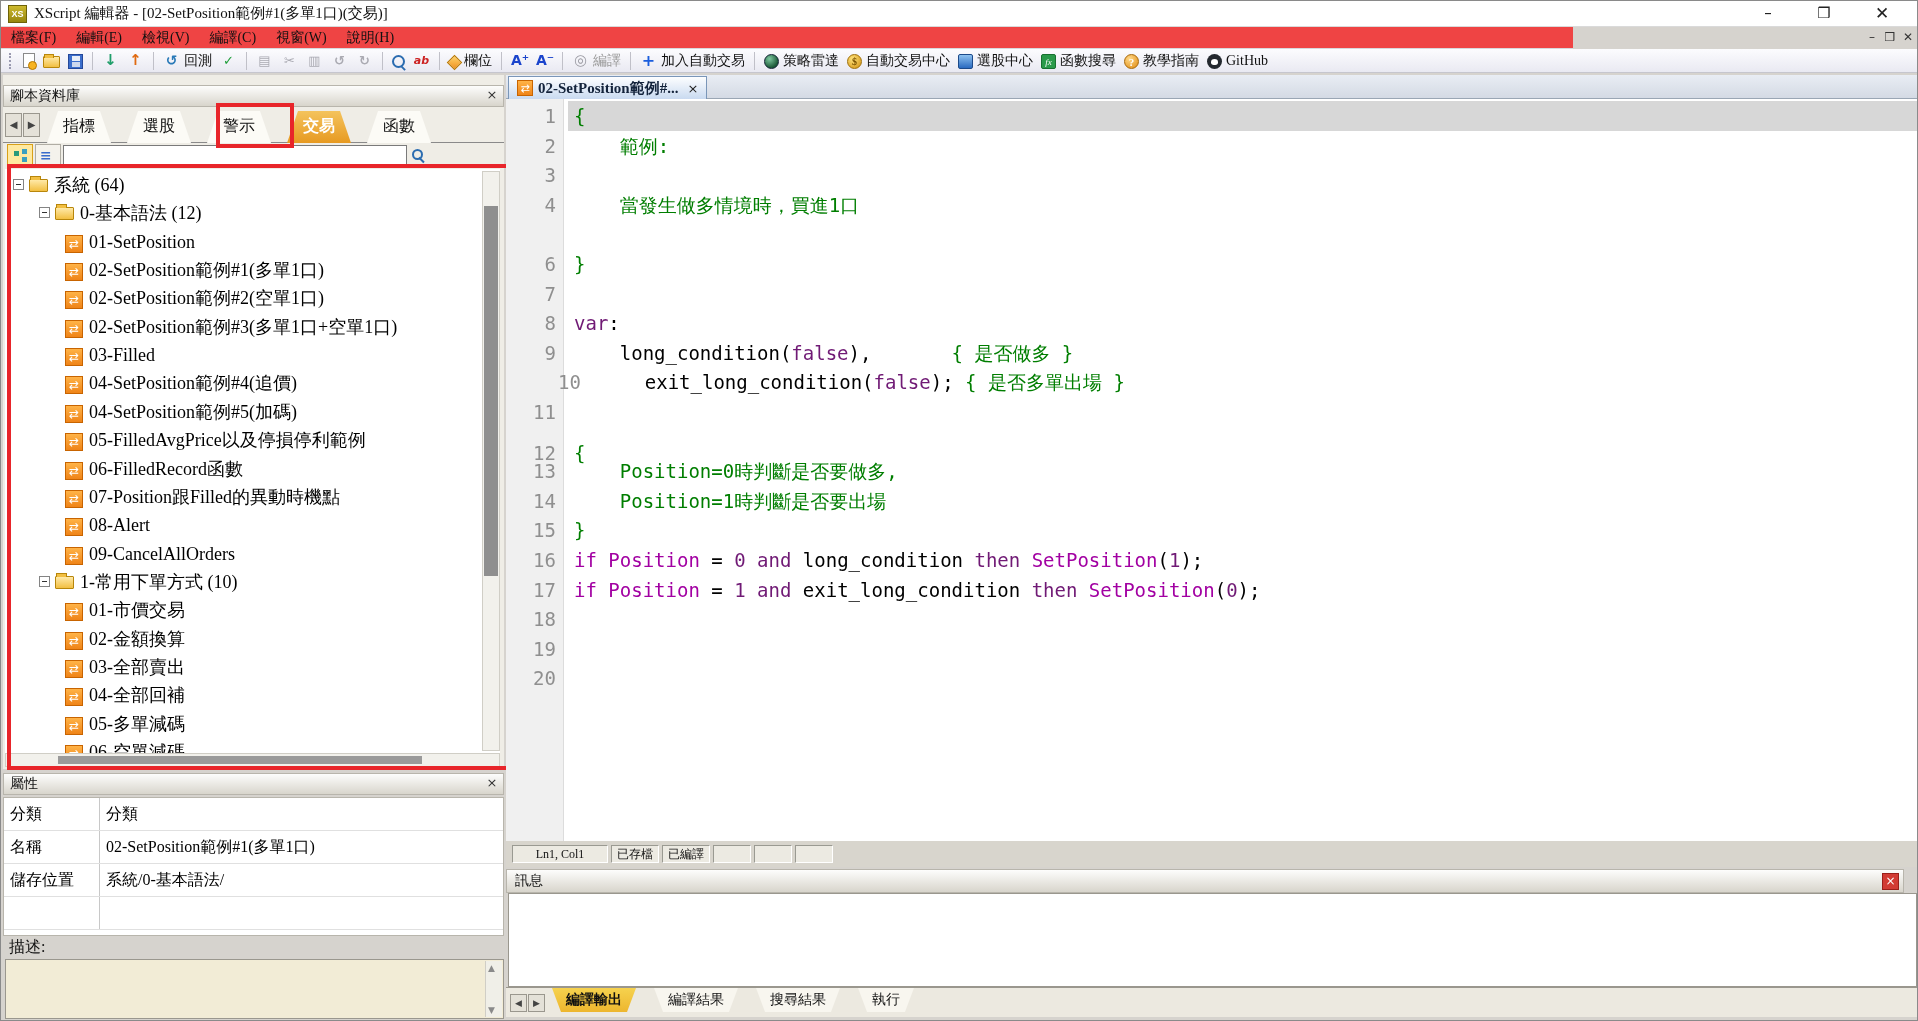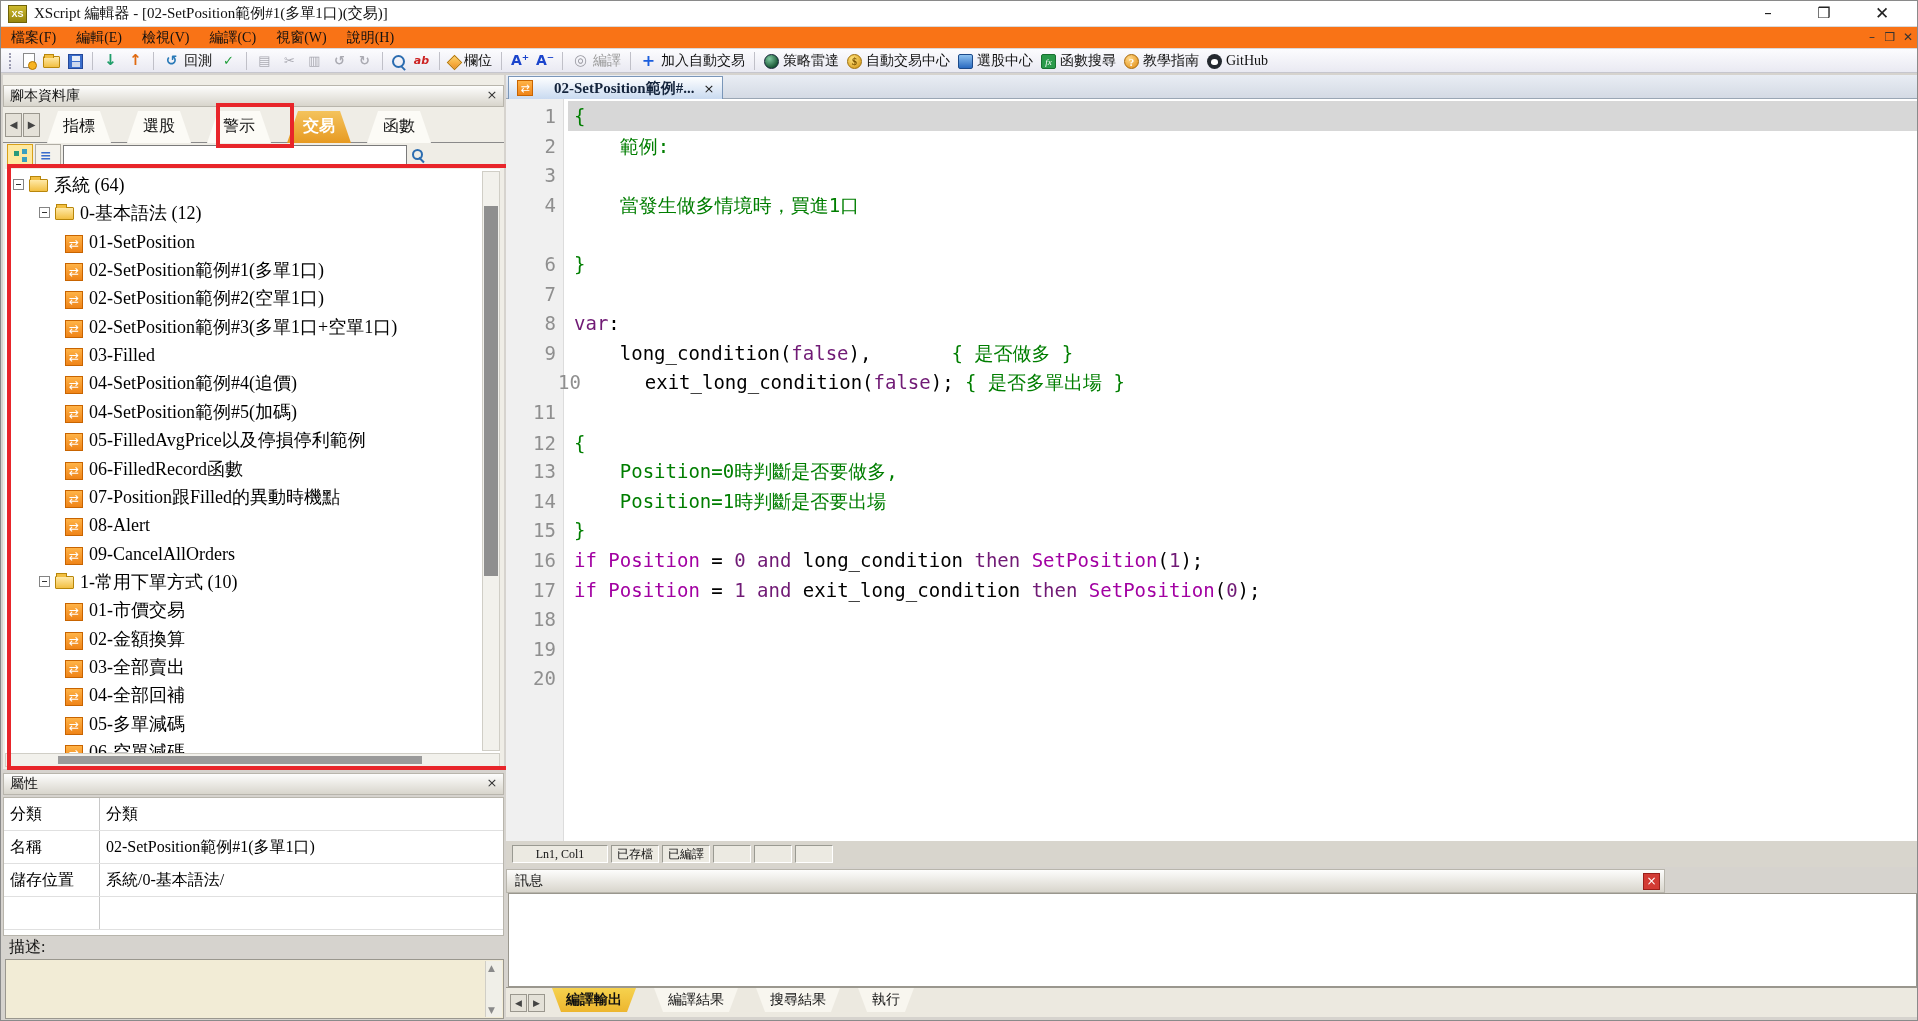--- a/index.html
+++ b/index.html
@@ -14,22 +14,22 @@
   .app-icon { position:absolute; left:7px; top:4px; width:19px; height:18px;
               background:linear-gradient(#cdb92e,#97860f); border:1px solid #6e6208;
               color:#fff; font-size:9px; font-weight:bold; text-align:center; line-height:17px;
               font-family:"Liberation Sans",sans-serif; }
   .title-text { position:absolute; left:33px; top:3px; font-size:15px; color:#111; white-space:nowrap; }
   .win-btn { position:absolute; top:0; width:50px; height:26px; text-align:center;
              line-height:24px; font-size:15px; color:#222; font-family:"DejaVu Sans",sans-serif; }
   .wb-min{left:1742px;} .wb-max{left:1798px;} .wb-close{left:1856px; font-size:17px;}
 
   
-  .menubar { position:absolute; left:0; top:26px; width:1918px; height:22px;
-             background:#f97316; border-bottom:1px solid #d8d8dc; }
+  .menubar { position:absolute; left:0; top:26px; width:1572px; height:22px;
+             background:#ef4444; border-bottom:1px solid #d8d8dc; }
   .menu-item { display:inline-block; padding:0 10px; font-size:14px; line-height:21px; color:#111; }
   .mdi-ctrl { position:absolute; top:2px; width:18px; height:18px; text-align:center; line-height:16px;
               font-size:12px; color:#333; font-family:"DejaVu Sans",sans-serif; }
   .mc1{left:1862px;} .mc2{left:1880px;} .mc3{left:1898px;}
 
   
   .toolbar { position:absolute; left:0; top:48px; width:1918px; height:24px;
              background:linear-gradient(#fcfcfe,#e9e9f2); border-bottom:1px solid #c6c6ce;
              display:flex; align-items:center; padding-left:8px; white-space:nowrap; }
   .tb-grip { width:4px; height:16px; border-left:2px dotted #9a9ab0; margin-right:6px; }
@@ -124,21 +124,21 @@
   .desc-box { position:absolute; left:4px; top:958px; width:499px; height:60px; background:#f2ecd6; border:1px solid #9a978e; }
   .desc-scroll { position:absolute; right:1px; top:1px; width:17px; bottom:1px; background:#f0efe8; border-left:1px solid #d0cec6; }
   .desc-scroll .up { position:absolute; top:2px; left:2px; font-size:9px; color:#8a8a8a; font-family:"DejaVu Sans",sans-serif;}
   .desc-scroll .dn { position:absolute; bottom:2px; left:2px; font-size:9px; color:#8a8a8a; font-family:"DejaVu Sans",sans-serif;}
 
   
   .ed-tabstrip { position:absolute; left:505px; top:74px; width:1413px; height:24px;
                  background:linear-gradient(#e9edf4,#d4dae4); border-bottom:1px solid #9aa6b4; }
   .ed-tab { position:absolute; left:2px; top:1px; height:23px; background:linear-gradient(#fdfeff,#c9daf0);
             border:1px solid #7a96b8; border-bottom:none; display:flex; align-items:center; gap:5px; padding:0 8px; }
-  .ed-tab-title { font-size:15px; font-weight:bold; color:#14243c; white-space:nowrap;margin-left:16px; }
+  .ed-tab-title { font-size:15px; font-weight:bold; color:#14243c; white-space:nowrap; }
   .ed-tab-close { font-size:13px; color:#222; font-family:"DejaVu Sans",sans-serif; padding-left:4px; }
   .ed-tab-icon { width:16px; height:16px; background:linear-gradient(#ffb347,#ef8418); border:1px solid #c86400;
                  color:#fff; font-size:11px; text-align:center; line-height:15px; font-family:"DejaVu Sans",sans-serif; }
 
   .code-area { position:absolute; left:505px; top:98px; width:1413px; height:742px; background:#fff; overflow:hidden; }
   .gutter-bg { position:absolute; left:0; top:0; width:58px; height:742px; background:#f0f0f0; border-right:1px solid #dcdcdc; }
   .code-row { position:absolute; left:0; width:1413px; height:30px; line-height:30px; white-space:pre;
               font-family:"DejaVu Sans Mono", monospace; font-size:19px; }
   .code-row.hl { background:linear-gradient(to right, transparent 62px, #d7d7d7 62px); }
   .ln { display:inline-block; width:50px; text-align:right; color:#8f8f8f; }
@@ -147,21 +147,21 @@
   .tk.kw { color:#701a75; }
   .tk.bi { color:#a200a2; }
   .tk.pl { color:#000; }
 
   
   .statusbar { position:absolute; left:505px; top:840px; width:1413px; height:26px; background:#d8d5cd; }
   .st-cell { position:absolute; top:4px; height:18px; background:#eceae2; border:1px solid;
              border-color:#9a9a92 #ffffff #ffffff #9a9a92; font-size:12px; text-align:center; line-height:16px; color:#111; }
 
   
-  .msg-header { position:absolute; left:505px; top:868px; width:1159px; height:24px;
+  .msg-header { position:absolute; left:505px; top:868px; width:1398px; height:24px;
                 background:linear-gradient(#fdfdfc,#d8d5cc); border:1px solid #b8b5ac;
                 font-size:14px; padding-left:8px; line-height:22px; color:#111; }
   .msg-close { position:absolute; right:4px; top:3px; width:17px; height:17px; background:#d23b34;
                border:1px solid #9a1f1a; color:#fff; text-align:center; line-height:15px; font-size:12px;
                font-family:"DejaVu Sans",sans-serif; }
   .msg-content { position:absolute; left:507px; top:892px; width:1409px; height:94px; background:#fff;
                  border:1px solid #9a978e; }
   .msg-tabbar { position:absolute; left:505px; top:986px; width:1413px; height:30px; background:#ece9e0;
                 border-top:1px solid #9a978e; }
   .mt-arrow { position:absolute; top:6px; width:17px; height:18px; background:#e4e1d8; border:1px solid #9a978e;
@@ -393,21 +393,21 @@
   <div class="code-row hl" style="top: 2px;"><span class="ln">1</span><span class="ct"><span class="tk cm">{</span></span></div>
       <div class="code-row" style="top: 31.6px;"><span class="ln">2</span><span class="ct"><span class="tk cm">    範例:</span></span></div>
       <div class="code-row" style="top: 61.2px;"><span class="ln">3</span><span class="ct"></span></div>
       <div class="code-row" style="top: 90.8px;"><span class="ln">4</span><span class="ct"><span class="tk cm">    當發生做多情境時，買進1口</span></span></div>
       <div class="code-row" style="top: 150px;"><span class="ln">6</span><span class="ct"><span class="tk cm">}</span></span></div>
       <div class="code-row" style="top: 179.6px;"><span class="ln">7</span><span class="ct"></span></div>
       <div class="code-row" style="top: 209.2px;"><span class="ln">8</span><span class="ct"><span class="tk kw">var</span><span class="tk pl">:</span></span></div>
       <div class="code-row" style="top: 238.8px;"><span class="ln">9</span><span class="ct"><span class="tk pl">    long_condition(</span><span class="tk kw">false</span><span class="tk pl">),</span><span class="tk pl">       </span><span class="tk cm">{ 是否做多 }</span></span></div>
       <div class="code-row" style="top: 268.4px; margin-left: 25px;"><span class="ln">10</span><span class="ct"><span class="tk pl">    exit_long_condition(</span><span class="tk kw">false</span><span class="tk pl">); </span><span class="tk cm">{ 是否多單出場 }</span></span></div>
       <div class="code-row" style="top: 298px;"><span class="ln">11</span><span class="ct"></span></div>
-      <div class="code-row" style="top: 329px;"><span class="ln">12</span><span class="ct"><span class="tk cm">{</span></span></div>
+      <div class="code-row" style="top: 339px;"><span class="ln">12</span><span class="ct"><span class="tk cm">{</span></span></div>
       <div class="code-row" style="top: 357.2px;"><span class="ln">13</span><span class="ct"><span class="tk cm">    Position=0時判斷是否要做多,</span></span></div>
       <div class="code-row" style="top: 386.8px;"><span class="ln">14</span><span class="ct"><span class="tk cm">    Position=1時判斷是否要出場</span></span></div>
       <div class="code-row" style="top: 416.4px;"><span class="ln">15</span><span class="ct"><span class="tk cm">}</span></span></div>
       <div class="code-row" style="top: 446px;"><span class="ln">16</span><span class="ct"><span class="tk bi">if</span><span class="tk pl"> </span><span class="tk bi">Position</span><span class="tk pl"> = </span><span class="tk kw">0</span><span class="tk pl"> </span><span class="tk kw">and</span><span class="tk pl"> long_condition </span><span class="tk kw">then</span><span class="tk pl"> </span><span class="tk bi">SetPosition</span><span class="tk pl">(</span><span class="tk kw">1</span><span class="tk pl">);</span></span></div>
       <div class="code-row" style="top: 475.6px;"><span class="ln">17</span><span class="ct"><span class="tk bi">if</span><span class="tk pl"> </span><span class="tk bi">Position</span><span class="tk pl"> = </span><span class="tk kw">1</span><span class="tk pl"> </span><span class="tk kw">and</span><span class="tk pl"> exit_long_condition </span><span class="tk kw">then</span><span class="tk pl"> </span><span class="tk bi">SetPosition</span><span class="tk pl">(</span><span class="tk kw">0</span><span class="tk pl">);</span></span></div>
       <div class="code-row" style="top: 505.2px;"><span class="ln">18</span><span class="ct"></span></div>
       <div class="code-row" style="top: 534.8px;"><span class="ln">19</span><span class="ct"></span></div>
       <div class="code-row" style="top: 564.4px;"><span class="ln">20</span><span class="ct"></span></div>
     </div>
 

